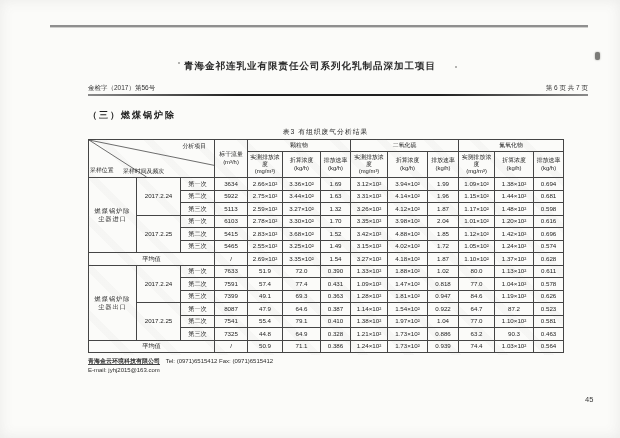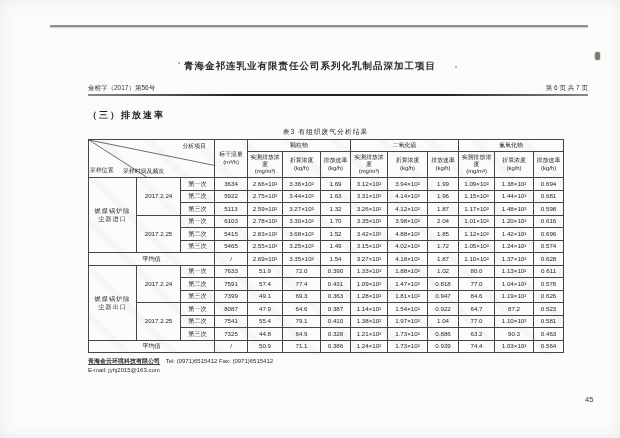--- a/index.html
+++ b/index.html
@@ -59,21 +59,21 @@
 <div class="speck" style="top:66px;left:203px;width:2px;height:2px;"></div>
 <div class="speck" style="top:62px;left:432px;width:2px;height:2px;"></div>
 <div class="speck" style="top:66px;left:455px;width:2px;height:2px;"></div>
 
 <div class="doc-meta">
   <span>金检字（2017）第56号</span>
   <span class="right">第 6 页 共 7 页</span>
 </div>
 <div class="meta-rule"></div>
 
-<div class="section-title">（三）排放速率</div>
+<div class="section-title">（三）燃煤锅炉除</div>
 <div class="table-caption">表3 有组织废气分析结果</div>
 
 <table>
   <colgroup>
     <col style="width:48px">
       <col style="width:44px">
       <col style="width:34px">
       <col style="width:33px">
     <col style="width:35px">
       <col style="width:38px">

